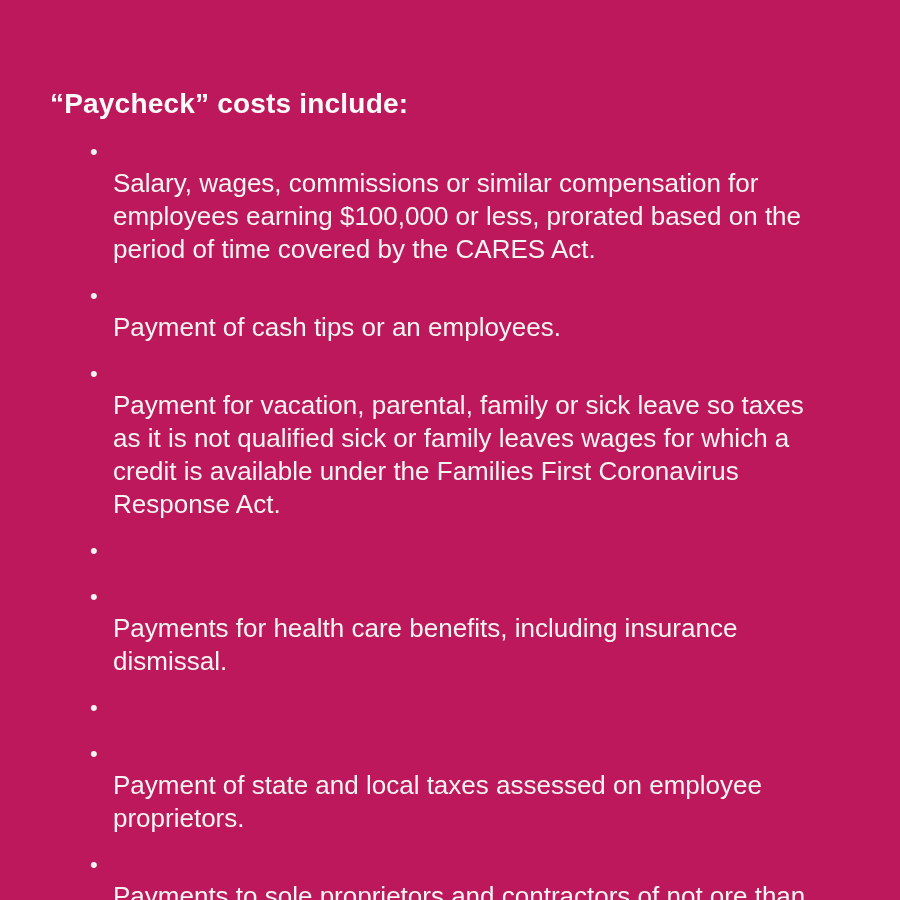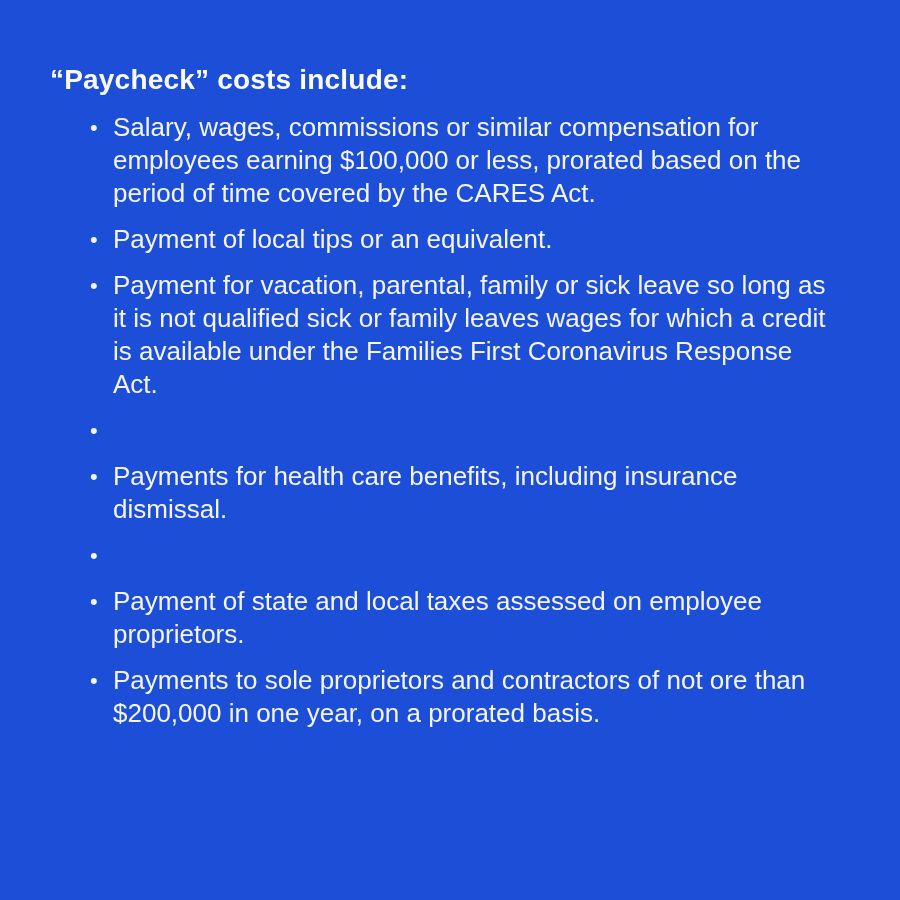--- a/index.html
+++ b/index.html
@@ -9,23 +9,23 @@
   body {
     width: 900px;
     height: 900px;
     overflow: hidden;
     font-family: "Liberation Sans", "DejaVu Sans", sans-serif;
   }
   .slide {
     box-sizing: border-box;
     width: 900px;
     height: 900px;
-    background: #1d4ed8;
+    background: #be185d;
     color: #f4f5f1;
-    padding: 62px 56px 0 50px;
+    padding: 86px 56px 0 50px;
   }
   .heading {
     margin: 0;
     font-size: 28px;
     font-weight: bold;
     line-height: 1.3;
     color: #fafaf7;
     letter-spacing: 0.2px;
   }
   .bullet-list {
@@ -43,39 +43,40 @@
   }
   .bullet-list .marker {
     flex: 0 0 auto;
     width: 23px;
     font-size: 22px;
     line-height: 33px;
   }
   .bullet-list .text {
     flex: 0 1 auto;
     max-width: 722px;
+    margin-top: 32px;
   }
 </style>
 </head>
 <body>
 
 <div class="slide">
   <h1 class="heading">“Paycheck” costs include:</h1>
   <ul class="bullet-list">
       <li>
         <span class="marker">•</span>
         <span class="text">Salary, wages, commissions or similar compensation for employees earning $100,000 or less, prorated based on the period of time covered by the CARES Act.</span>
       </li>
       <li>
         <span class="marker">•</span>
-        <span class="text">Payment of local tips or an equivalent.</span>
+        <span class="text">Payment of cash tips or an employees.</span>
       </li>
       <li>
         <span class="marker">•</span>
-        <span class="text">Payment for vacation, parental, family or sick leave so long as it is not qualified sick or family leaves wages for which a credit is available under the Families First Coronavirus Response Act.</span>
+        <span class="text">Payment for vacation, parental, family or sick leave so taxes as it is not qualified sick or family leaves wages for which a credit is available under the Families First Coronavirus Response Act.</span>
       </li>
       <li>
         <span class="marker">•</span>
       </li>
       <li>
         <span class="marker">•</span>
         <span class="text">Payments for health care benefits, including insurance dismissal.</span>
       </li>
       <li>
         <span class="marker">•</span>

